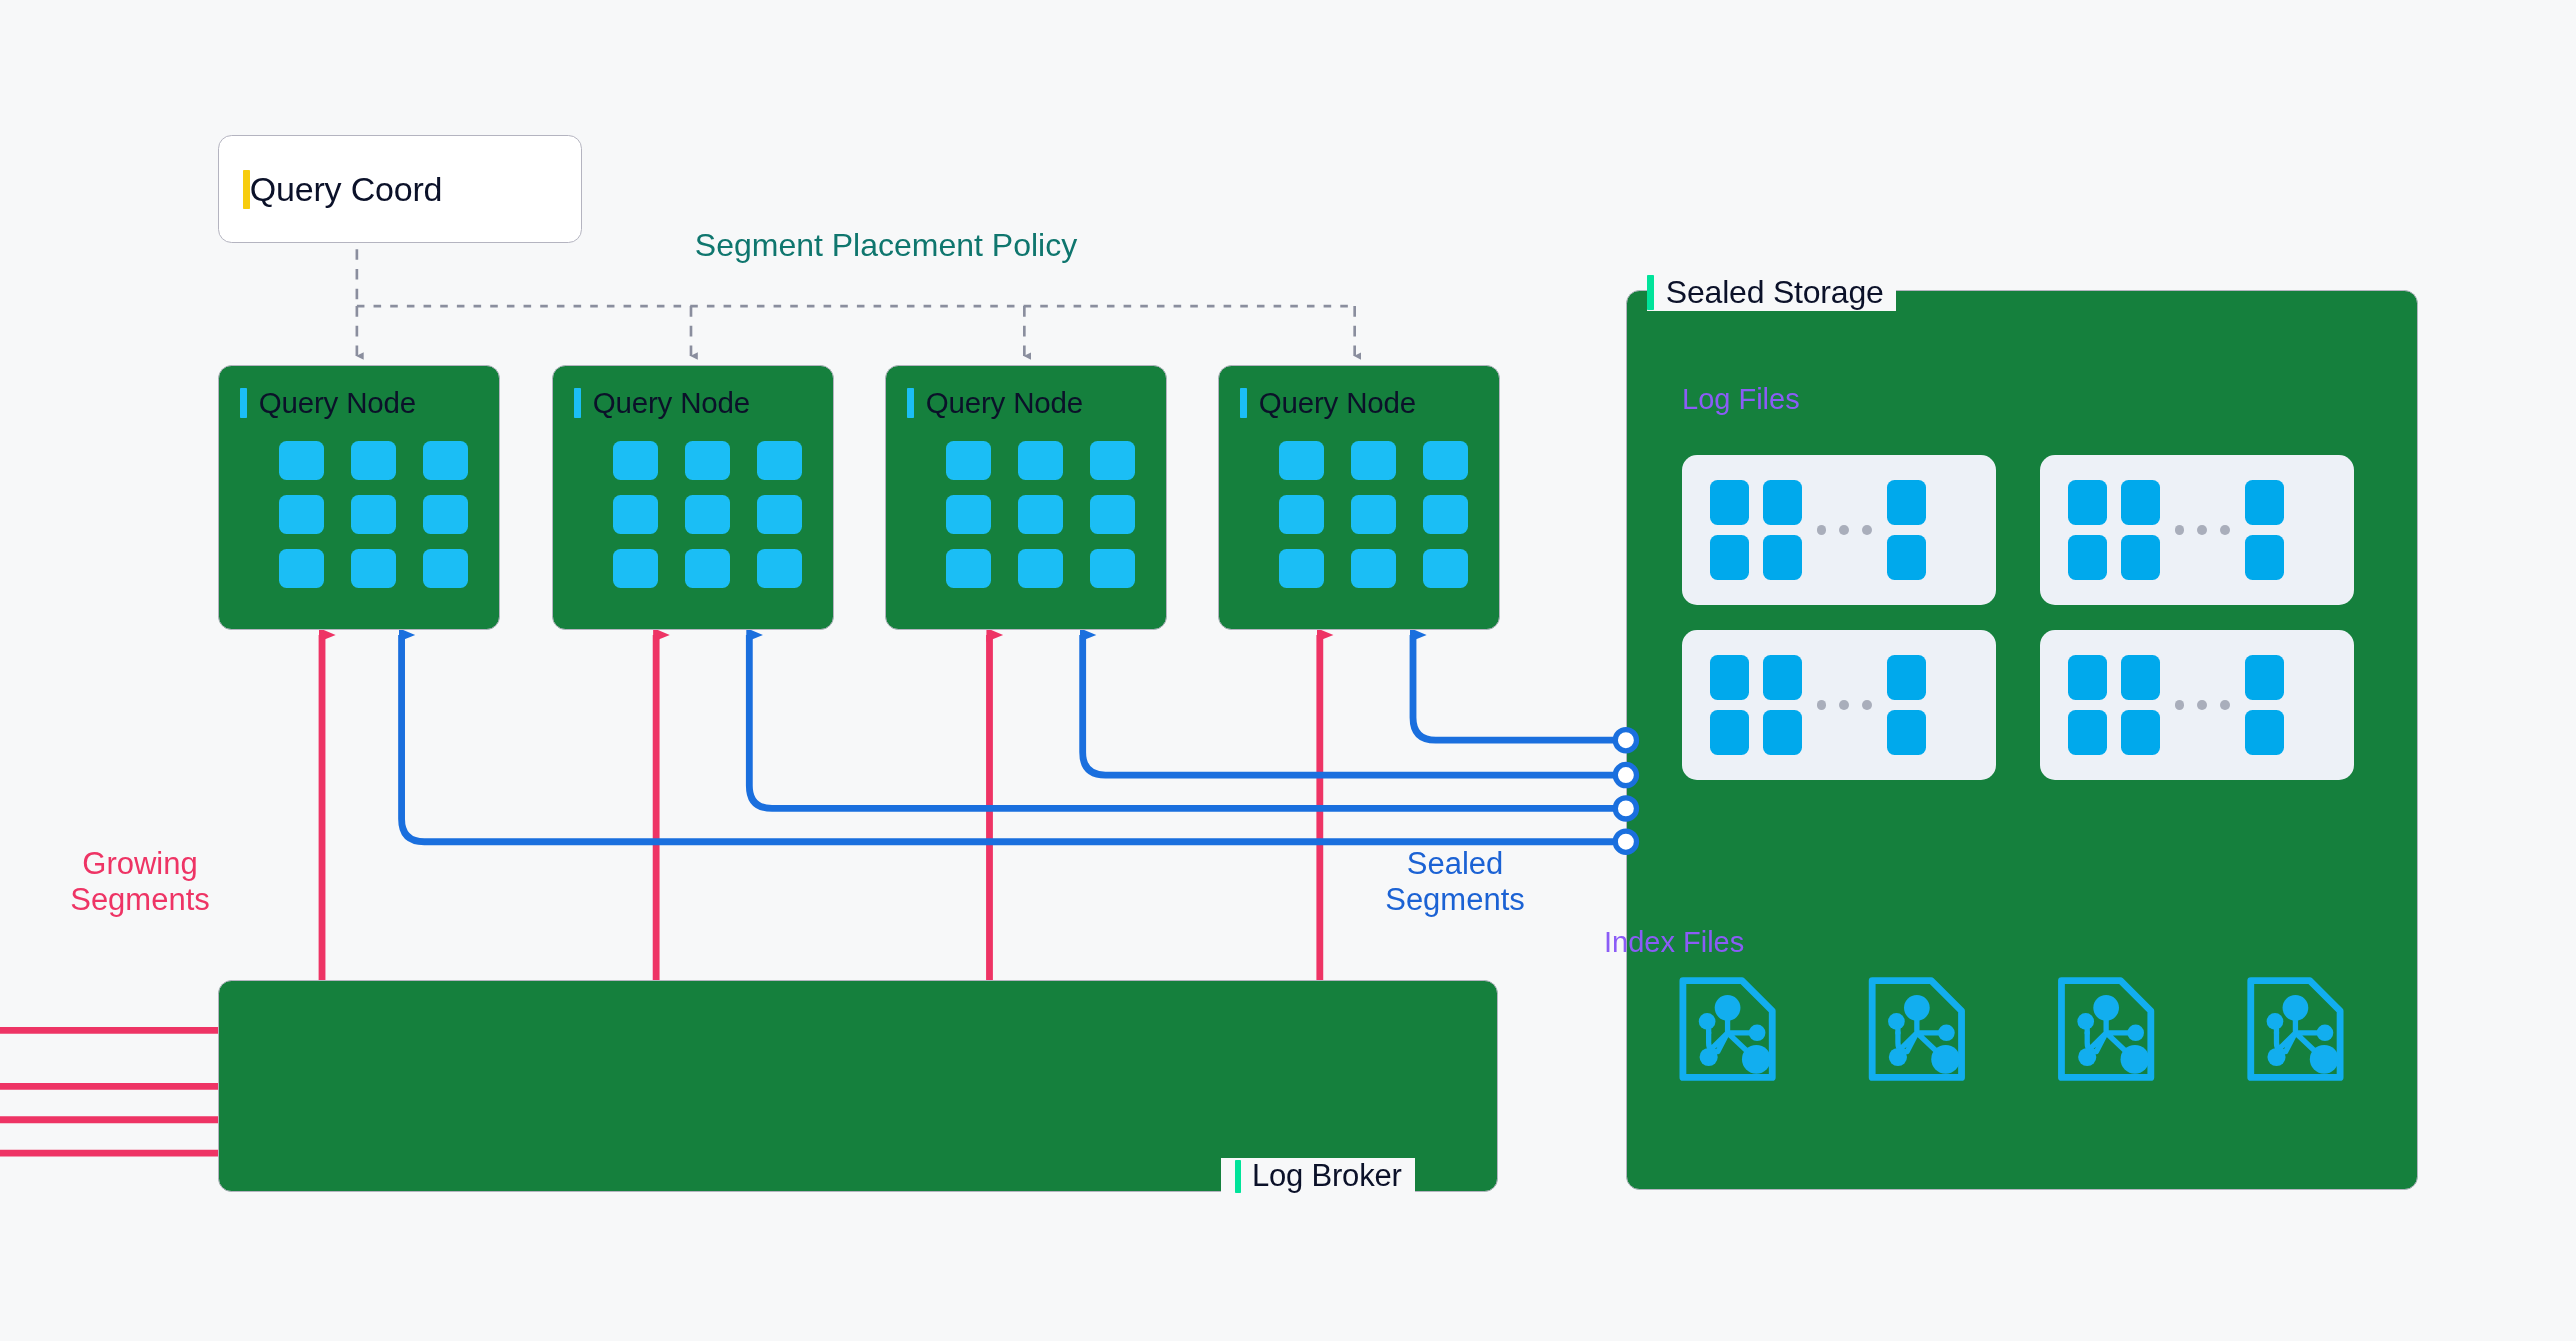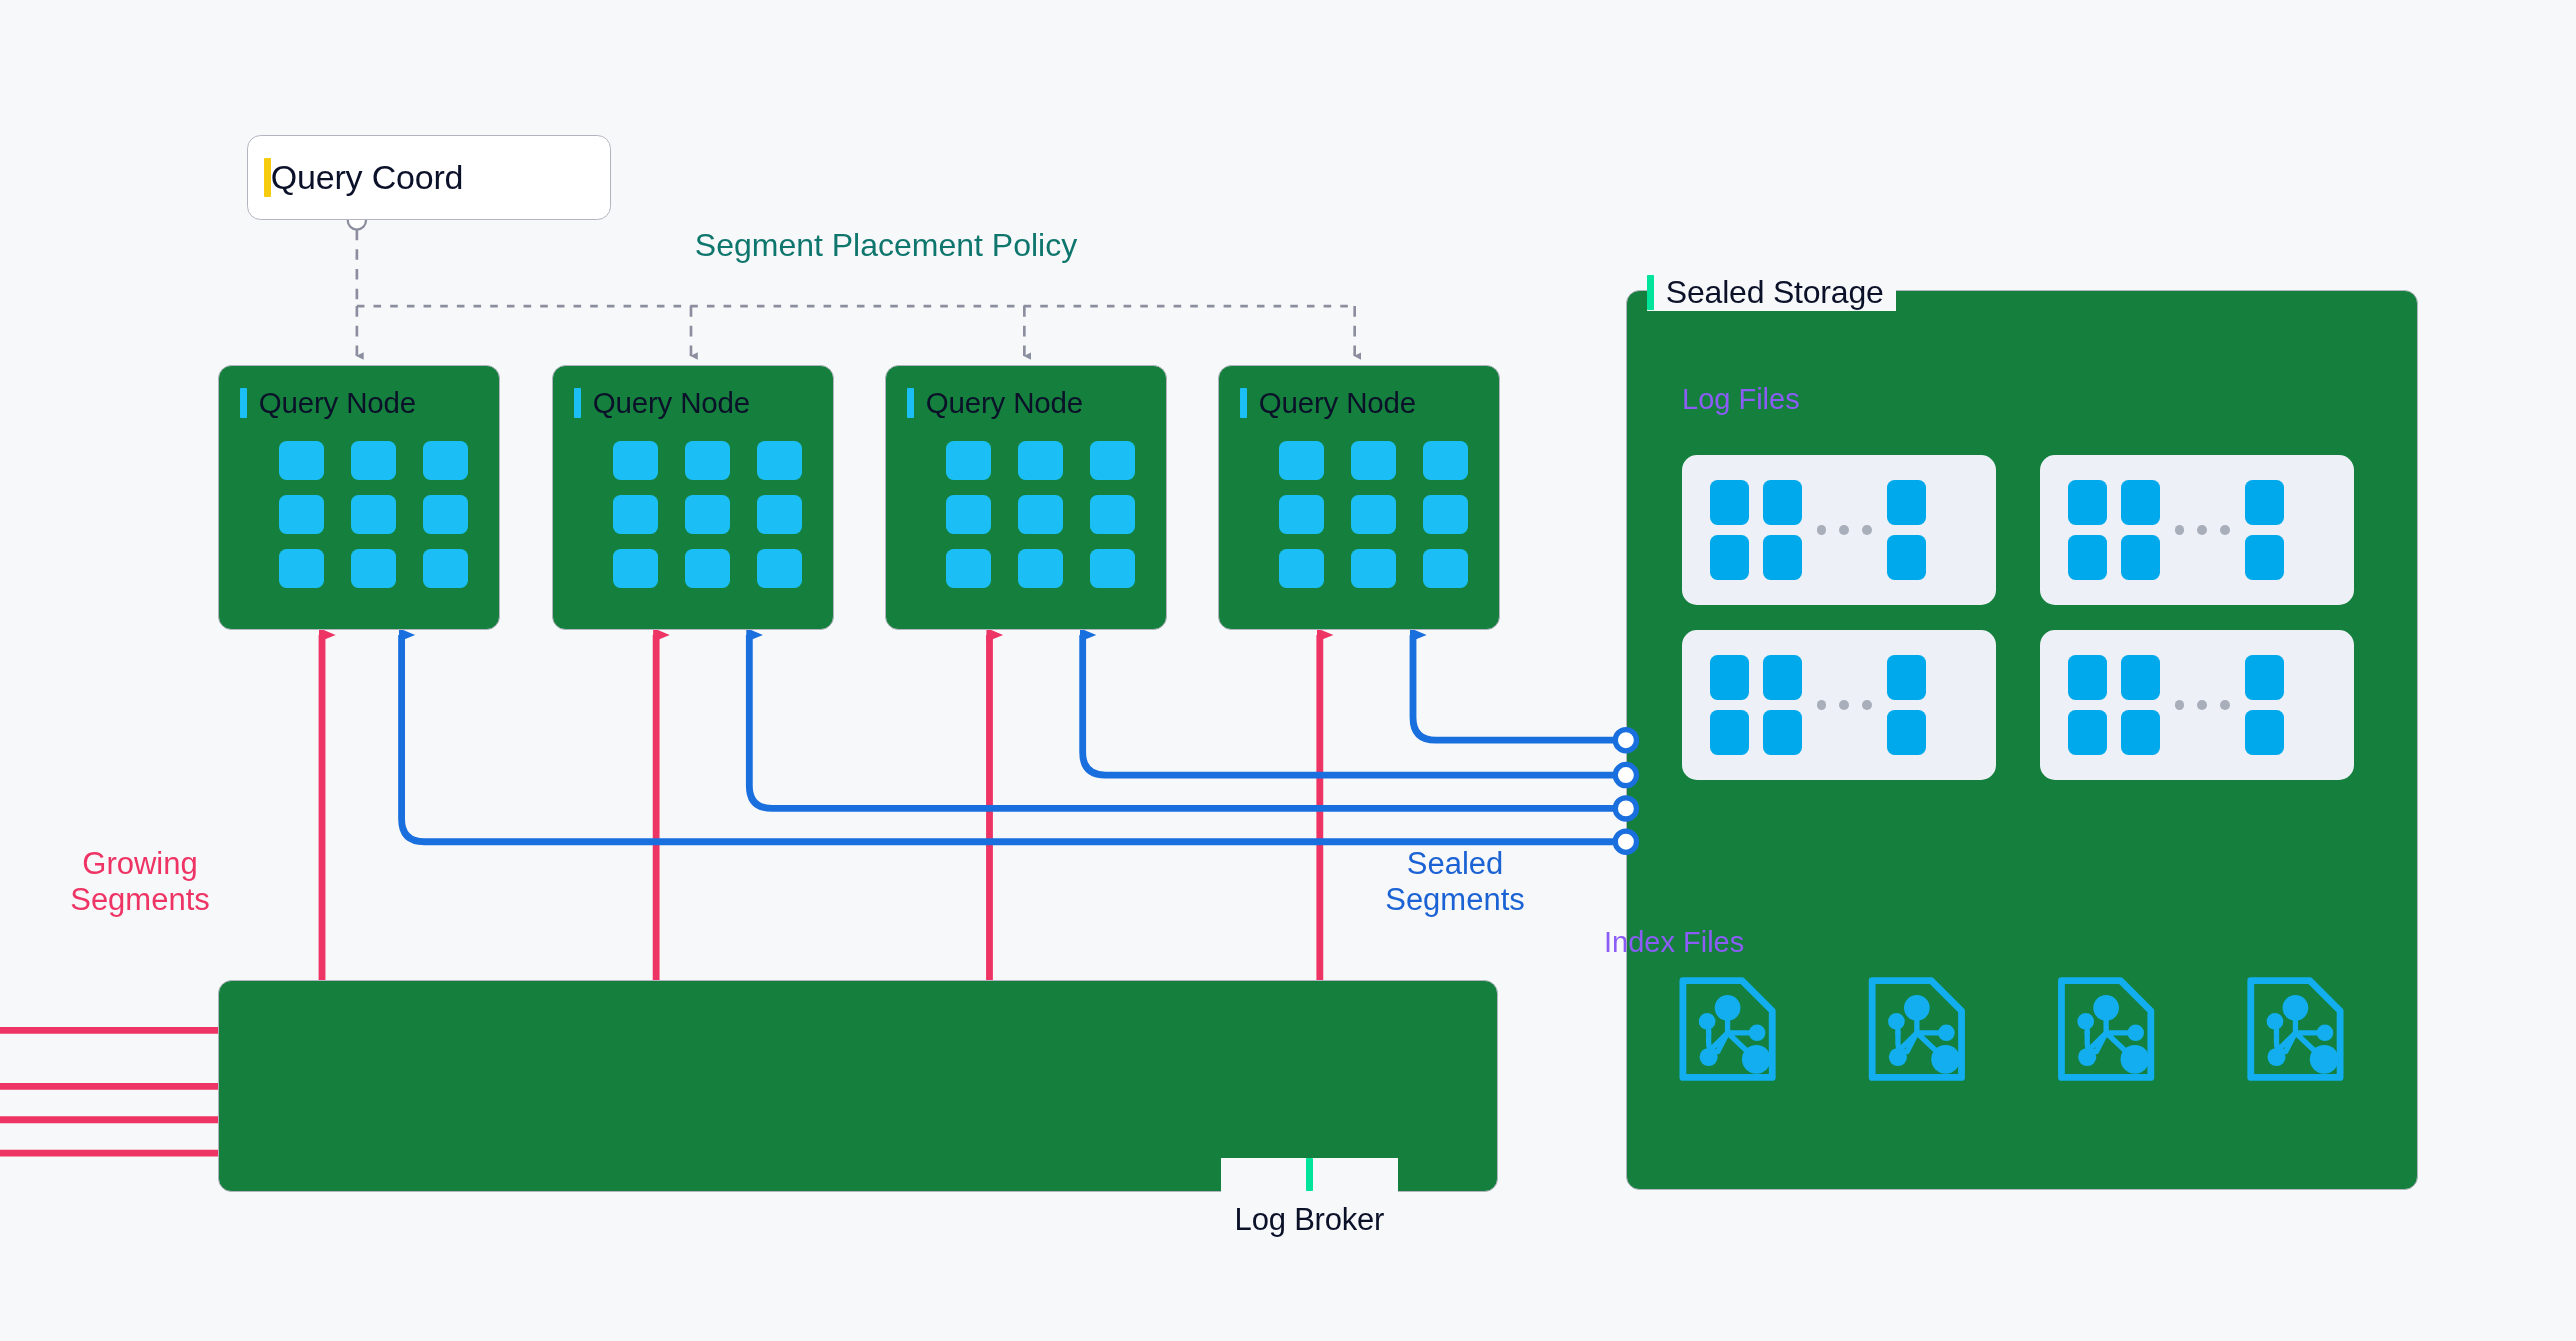--- a/index.html
+++ b/index.html
@@ -35,21 +35,21 @@
   .accent.yellow { background: #F7CC0E; }
   .accent.cyan   { background: #1BBEF5; }
   .accent.green  { background: #00E39A; }
   .ttl {
     color: #0B1129;
     letter-spacing: -0.2px;
     white-space: nowrap;
   }
 
   
-  .coord { height: 85px; display:flex; align-items:center; padding-left: 16px; margin-left: 29px; }
+  .coord { height: 108px; display:flex; align-items:center; padding-left: 24px; }
   .coord .accent { height: 39px; }
   .coord .ttl { font-size: 34px; font-weight: 500; }
 
   
   .qnode { width: 282px; height: 265px; padding: 19.7px 0 0 21px; }
   .qnode .accent { height: 30px; }
   .qnode .ttl { font-size: 29.5px; font-weight: 500; }
   .qgrid {
     margin-top: 21px;
     margin-left: 39px;
@@ -106,21 +106,21 @@
     position: absolute;
     height: 1.5px;
     background: #B4B4C0;
   }
 
   
   #log-broker { left: 218px; top: 980px; width: 1280px; height: 212px; }
   #lb-title-wrap {
     position: absolute; left: 1221px; top: 1158px;
     display: flex; align-items: center; gap: 10.6px;
-    background: #F7F8F9; padding: 0 13.6px; flex-direction: column;
+    background: #F7F8F9; padding: 0 13.6px;
   }
   #lb-title-wrap .accent { height: 33px; }
   #lb-title-wrap .ttl { font-size: 31px; font-weight: 500; }
 
   
   .freetext {
     position: absolute;
     text-align: center;
     line-height: 1.15;
     white-space: pre-line;

